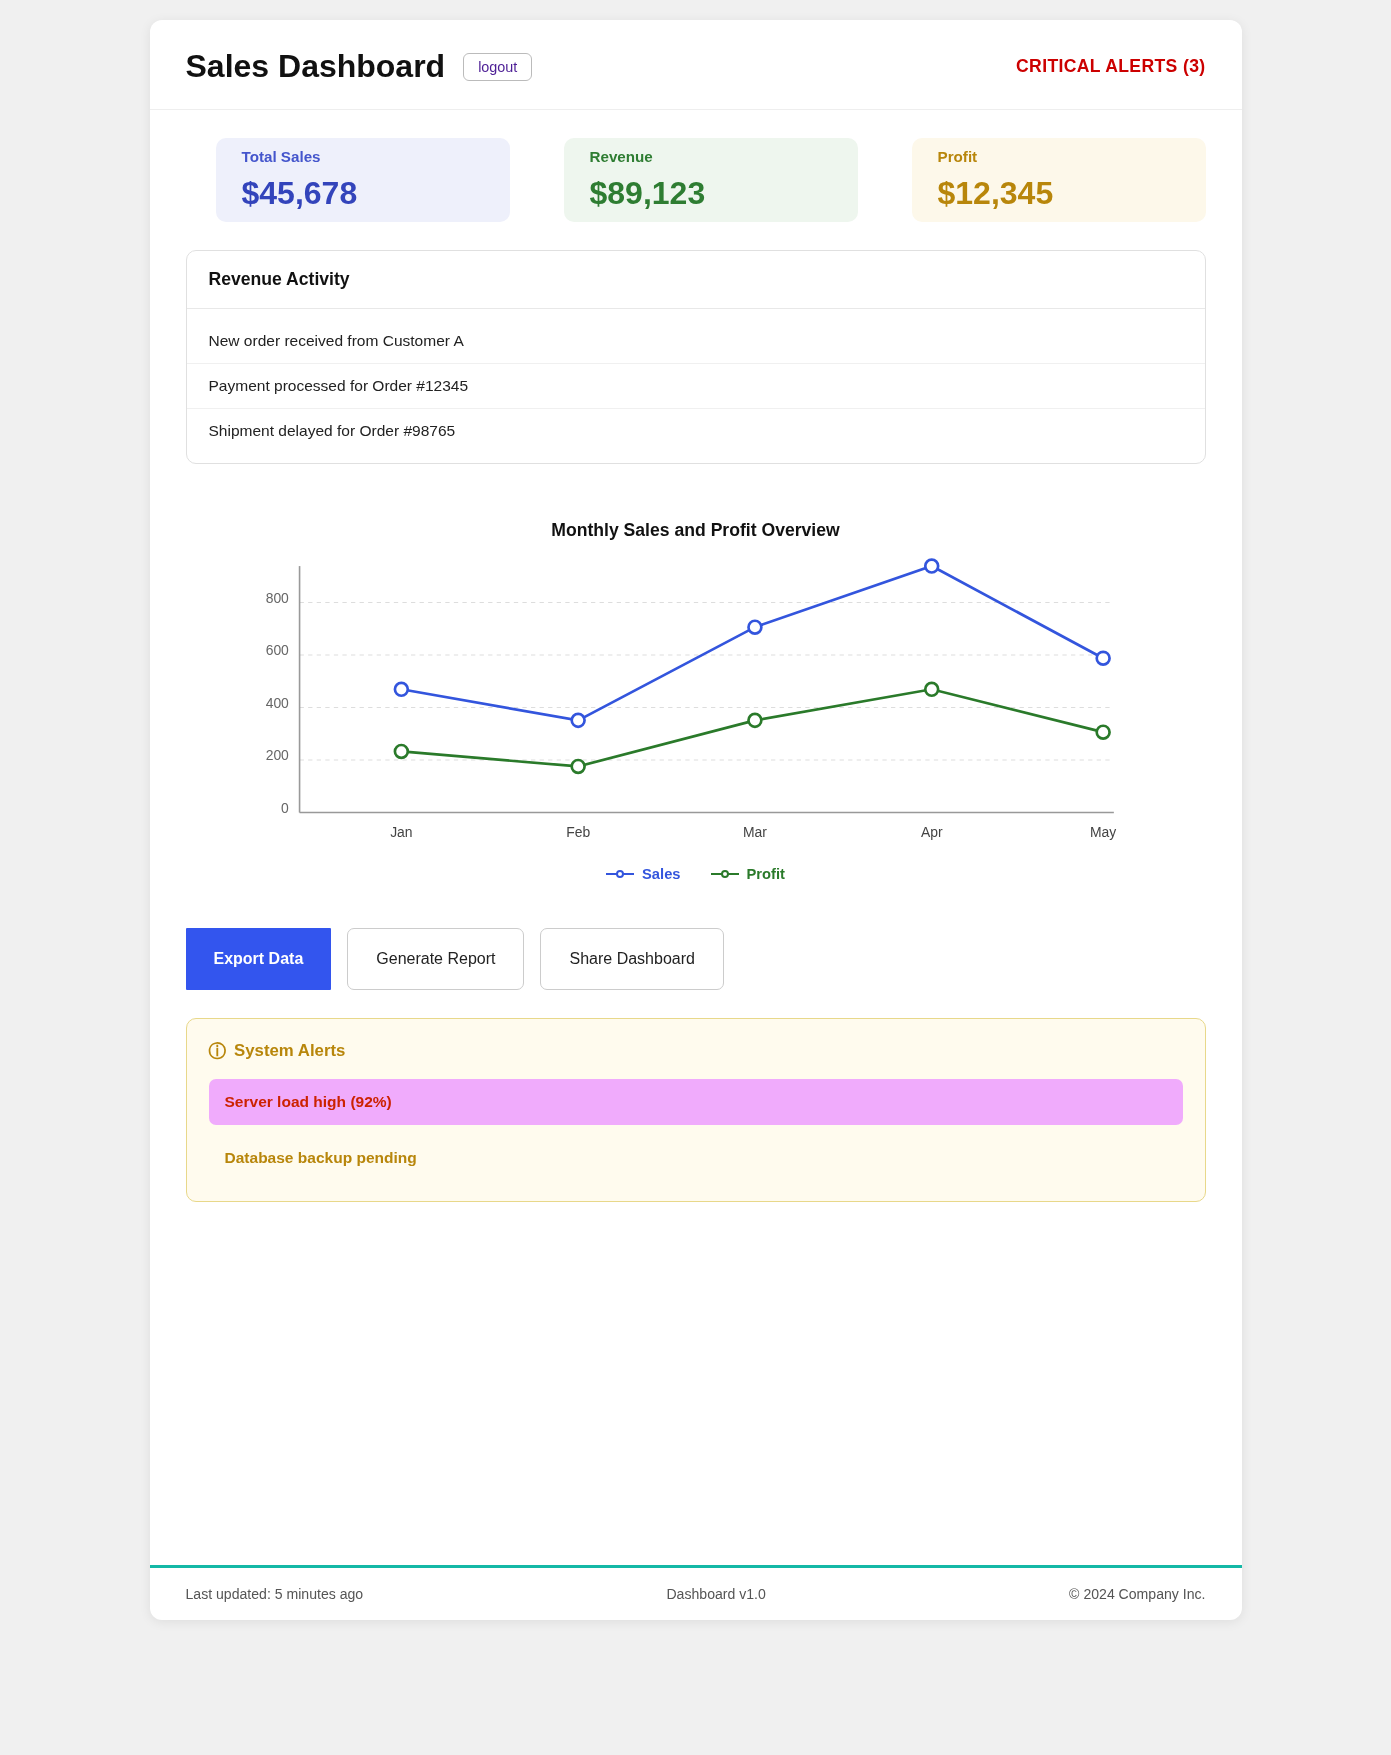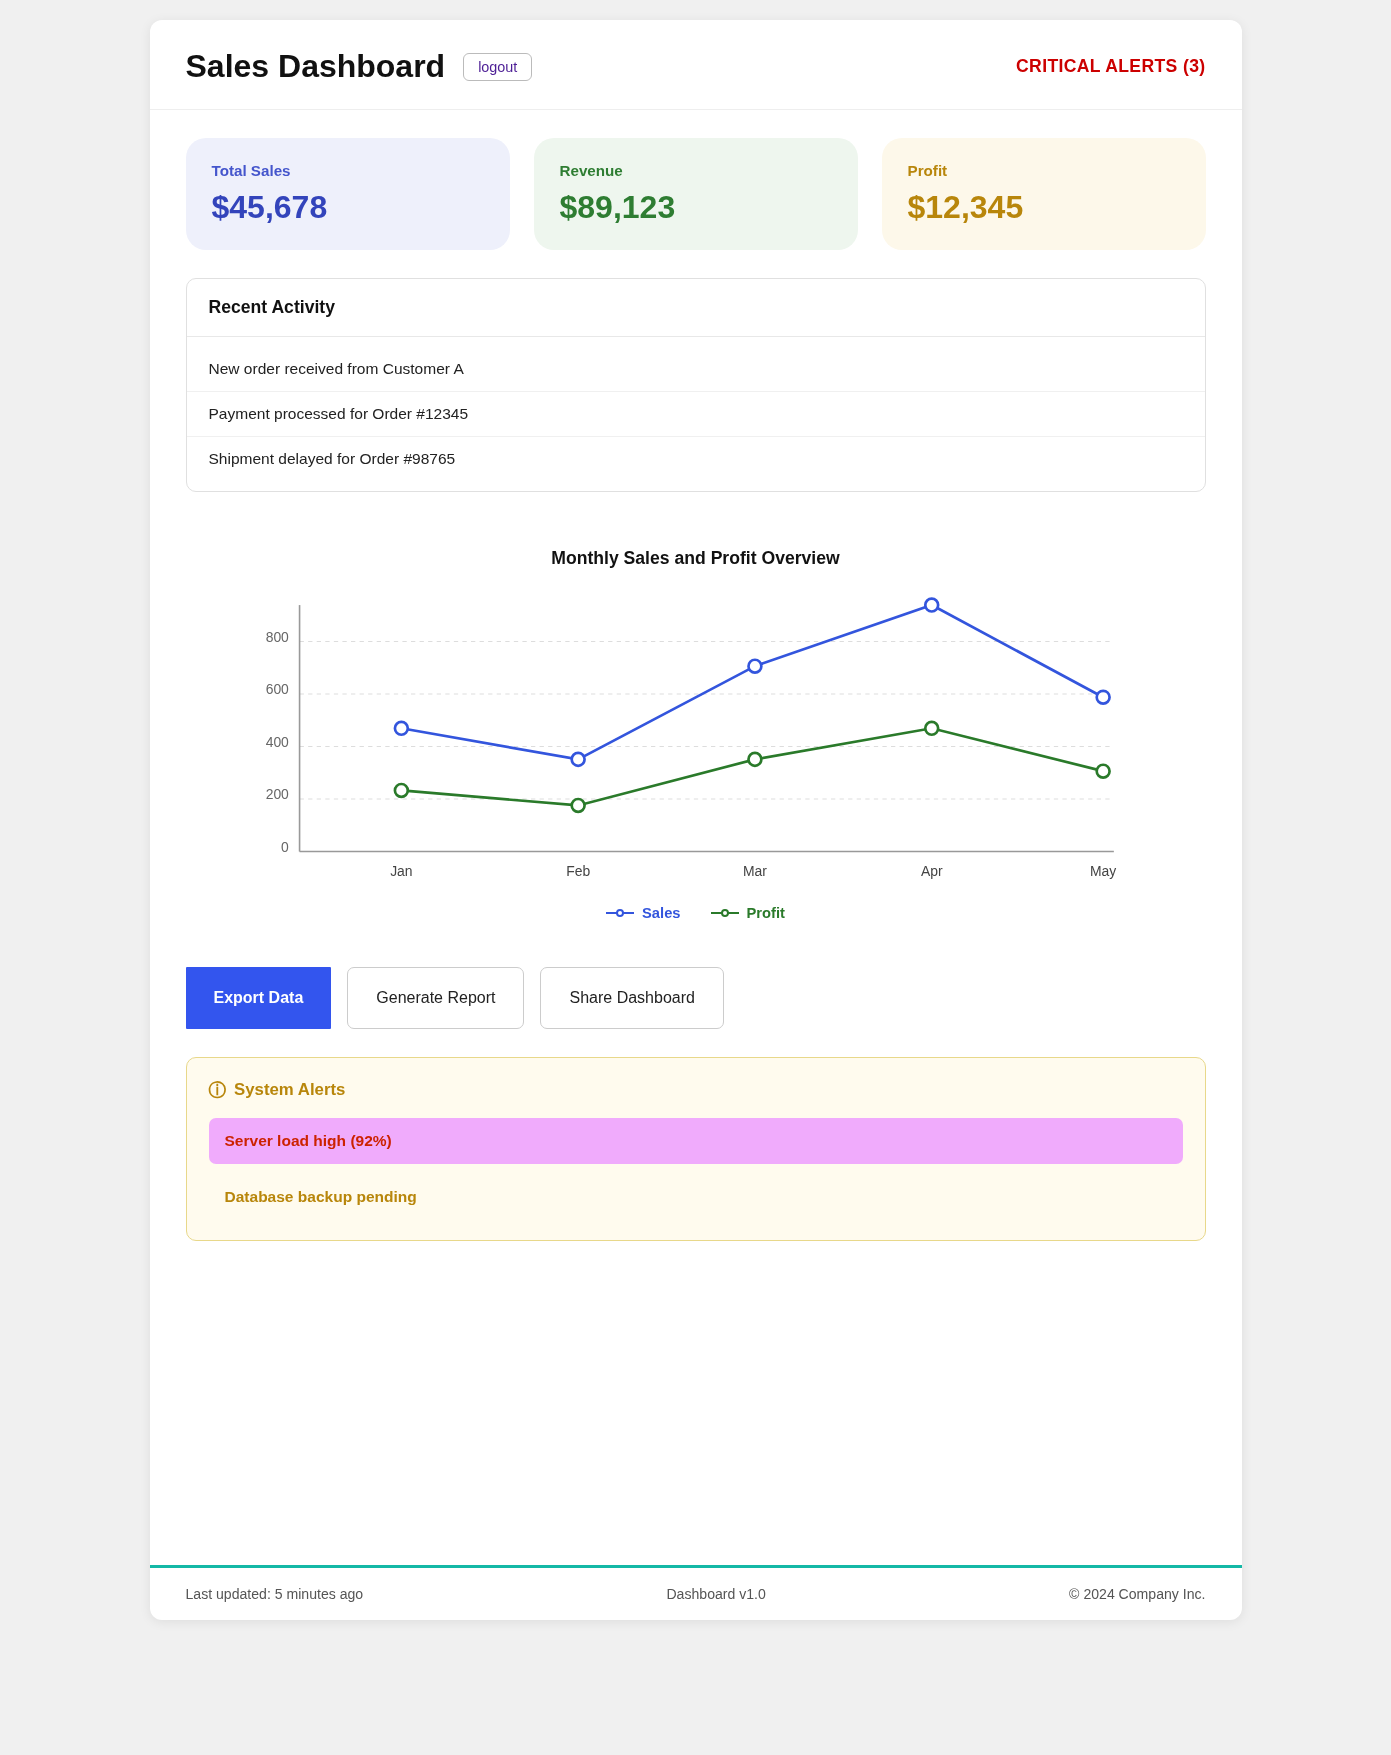--- a/index.html
+++ b/index.html
@@ -56,22 +56,23 @@
       letter-spacing: 0.02em;
     }
     
     .kpi-section {
       display: flex;
       gap: 24px;
       padding: 28px 36px;
     }
     .kpi-card {
       flex: 1;
-      border-radius: 20px;
-      padding: 24px 26px;
+      border-radius: 10px;
+      padding: 10px 26px;
+      margin-left: 30px;
     }
     .kpi-card.blue { background: #eef0fb; }
     .kpi-card.green { background: #eef6ee; }
     .kpi-card.yellow { background: #fdf8ea; }
     .kpi-label {
       font-size: 0.95rem;
       font-weight: 600;
       margin-bottom: 10px;
     }
     .kpi-card.blue .kpi-label { color: #4455cc; }
@@ -111,21 +112,21 @@
     
     .chart-section {
       margin: 0 36px 28px 36px;
       padding: 28px 18px 18px 18px;
     }
     .chart-title {
       text-align: center;
       font-size: 1.1rem;
       font-weight: 700;
       color: #111;
-      margin-bottom: 20px;
+      margin-bottom: 9px;
     }
     .chart-container {
       position: relative;
       width: 100%;
       height: 300px;
     }
     .chart-legend {
       display: flex;
       justify-content: center;
       gap: 30px;
@@ -256,21 +257,21 @@
       <div class="kpi-label">Revenue</div>
       <div class="kpi-value">$89,123</div>
     </div>
     <div class="kpi-card yellow">
       <div class="kpi-label">Profit</div>
       <div class="kpi-value">$12,345</div>
     </div>
   </div>
 
   <div class="section">
-    <div class="section-header">Recent Activity</div>
+    <div class="section-header">Revenue Activity</div>
     <div class="activity-list">
       <div class="activity-item">New order received from Customer A</div>
       <div class="activity-item">Payment processed for Order #12345</div>
       <div class="activity-item">Shipment delayed for Order #98765</div>
     </div>
   </div>
 
   <div class="chart-section">
     <div class="chart-title">Monthly Sales and Profit Overview</div>
     <div class="chart-container">

